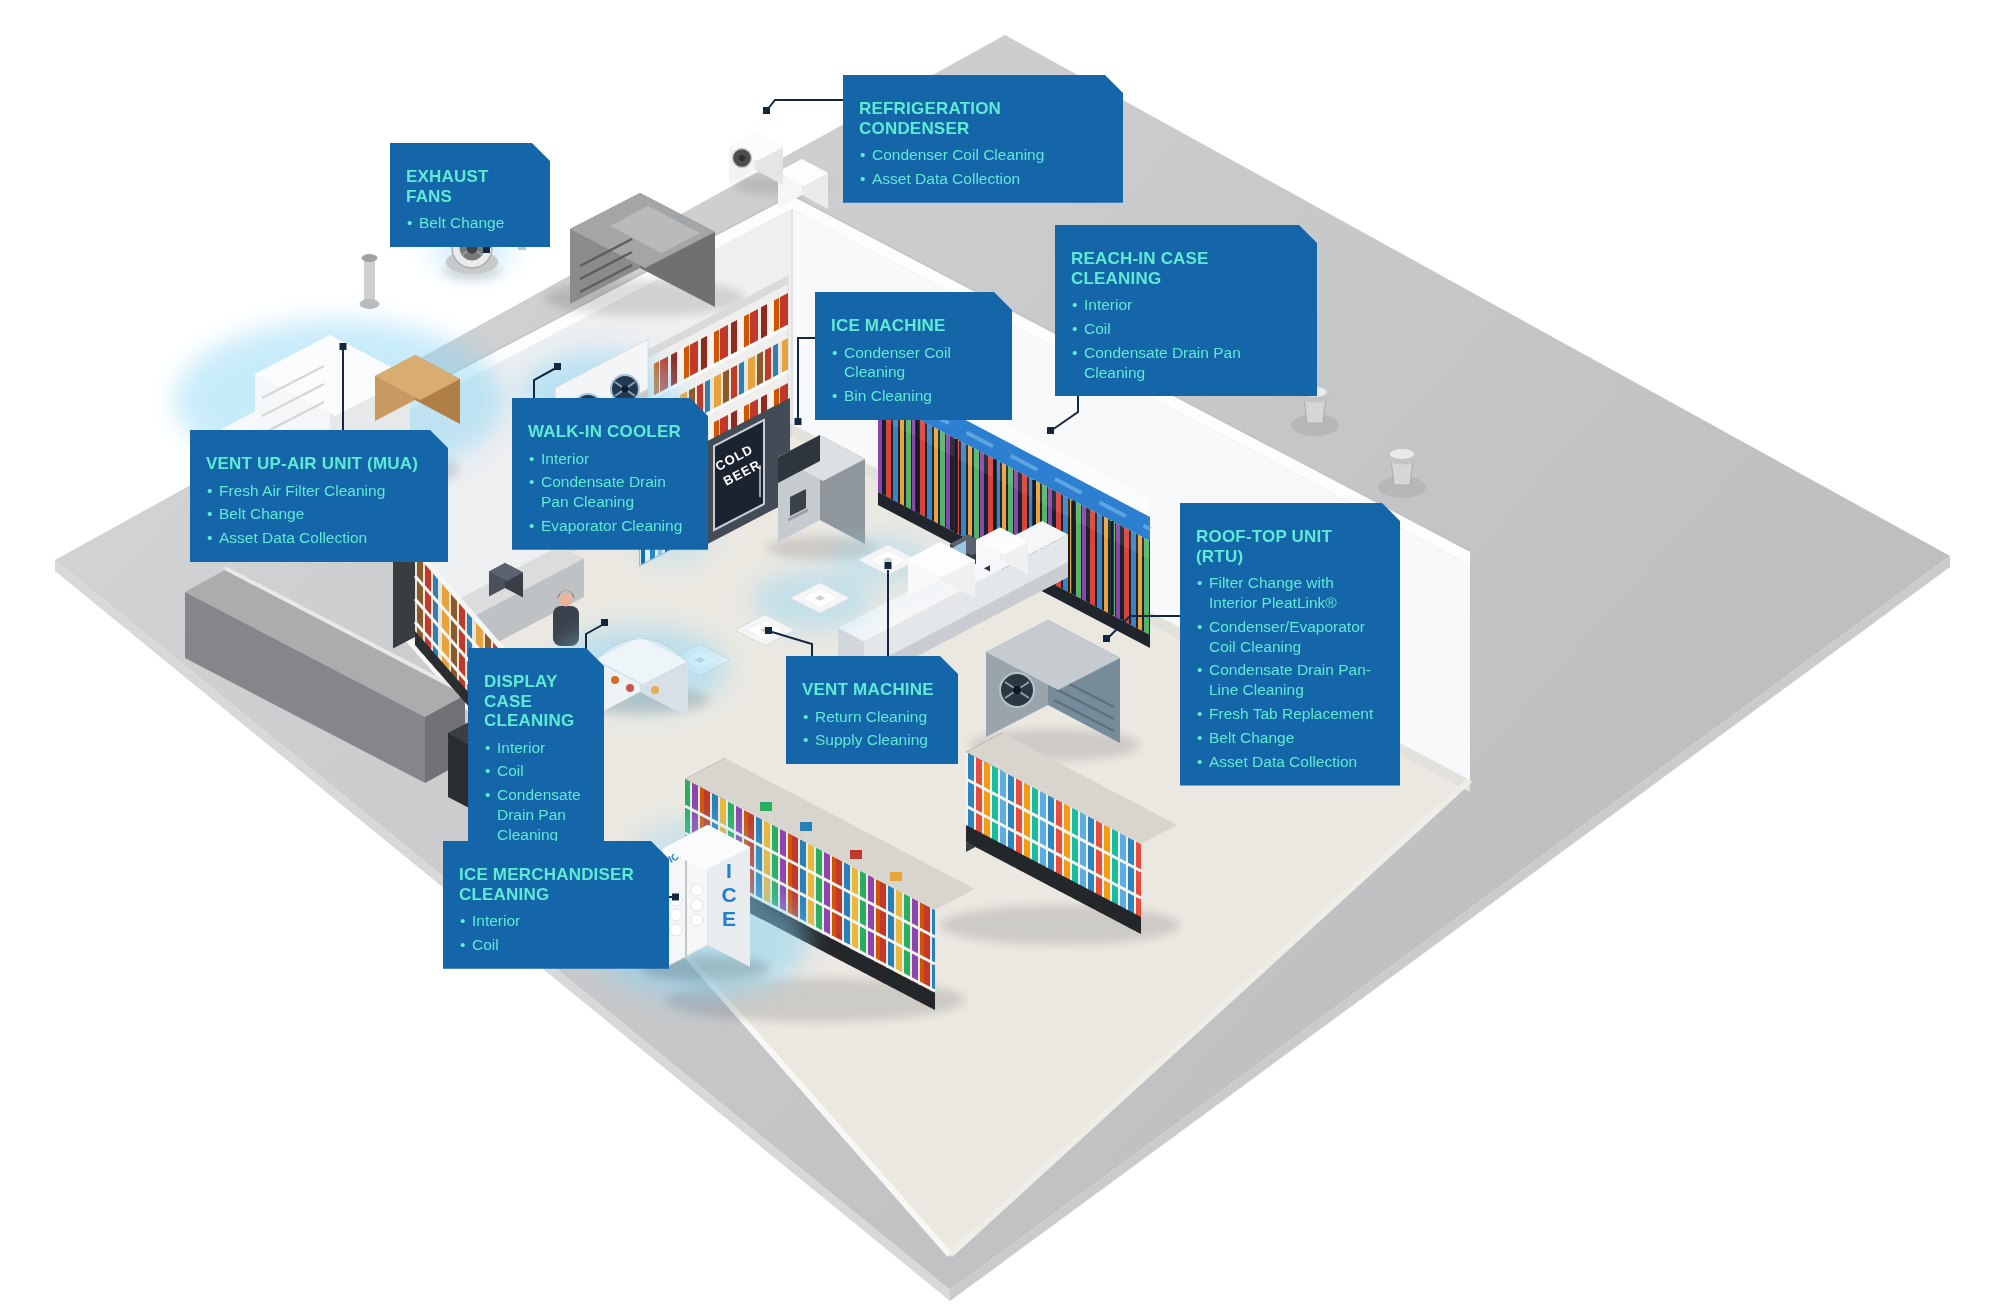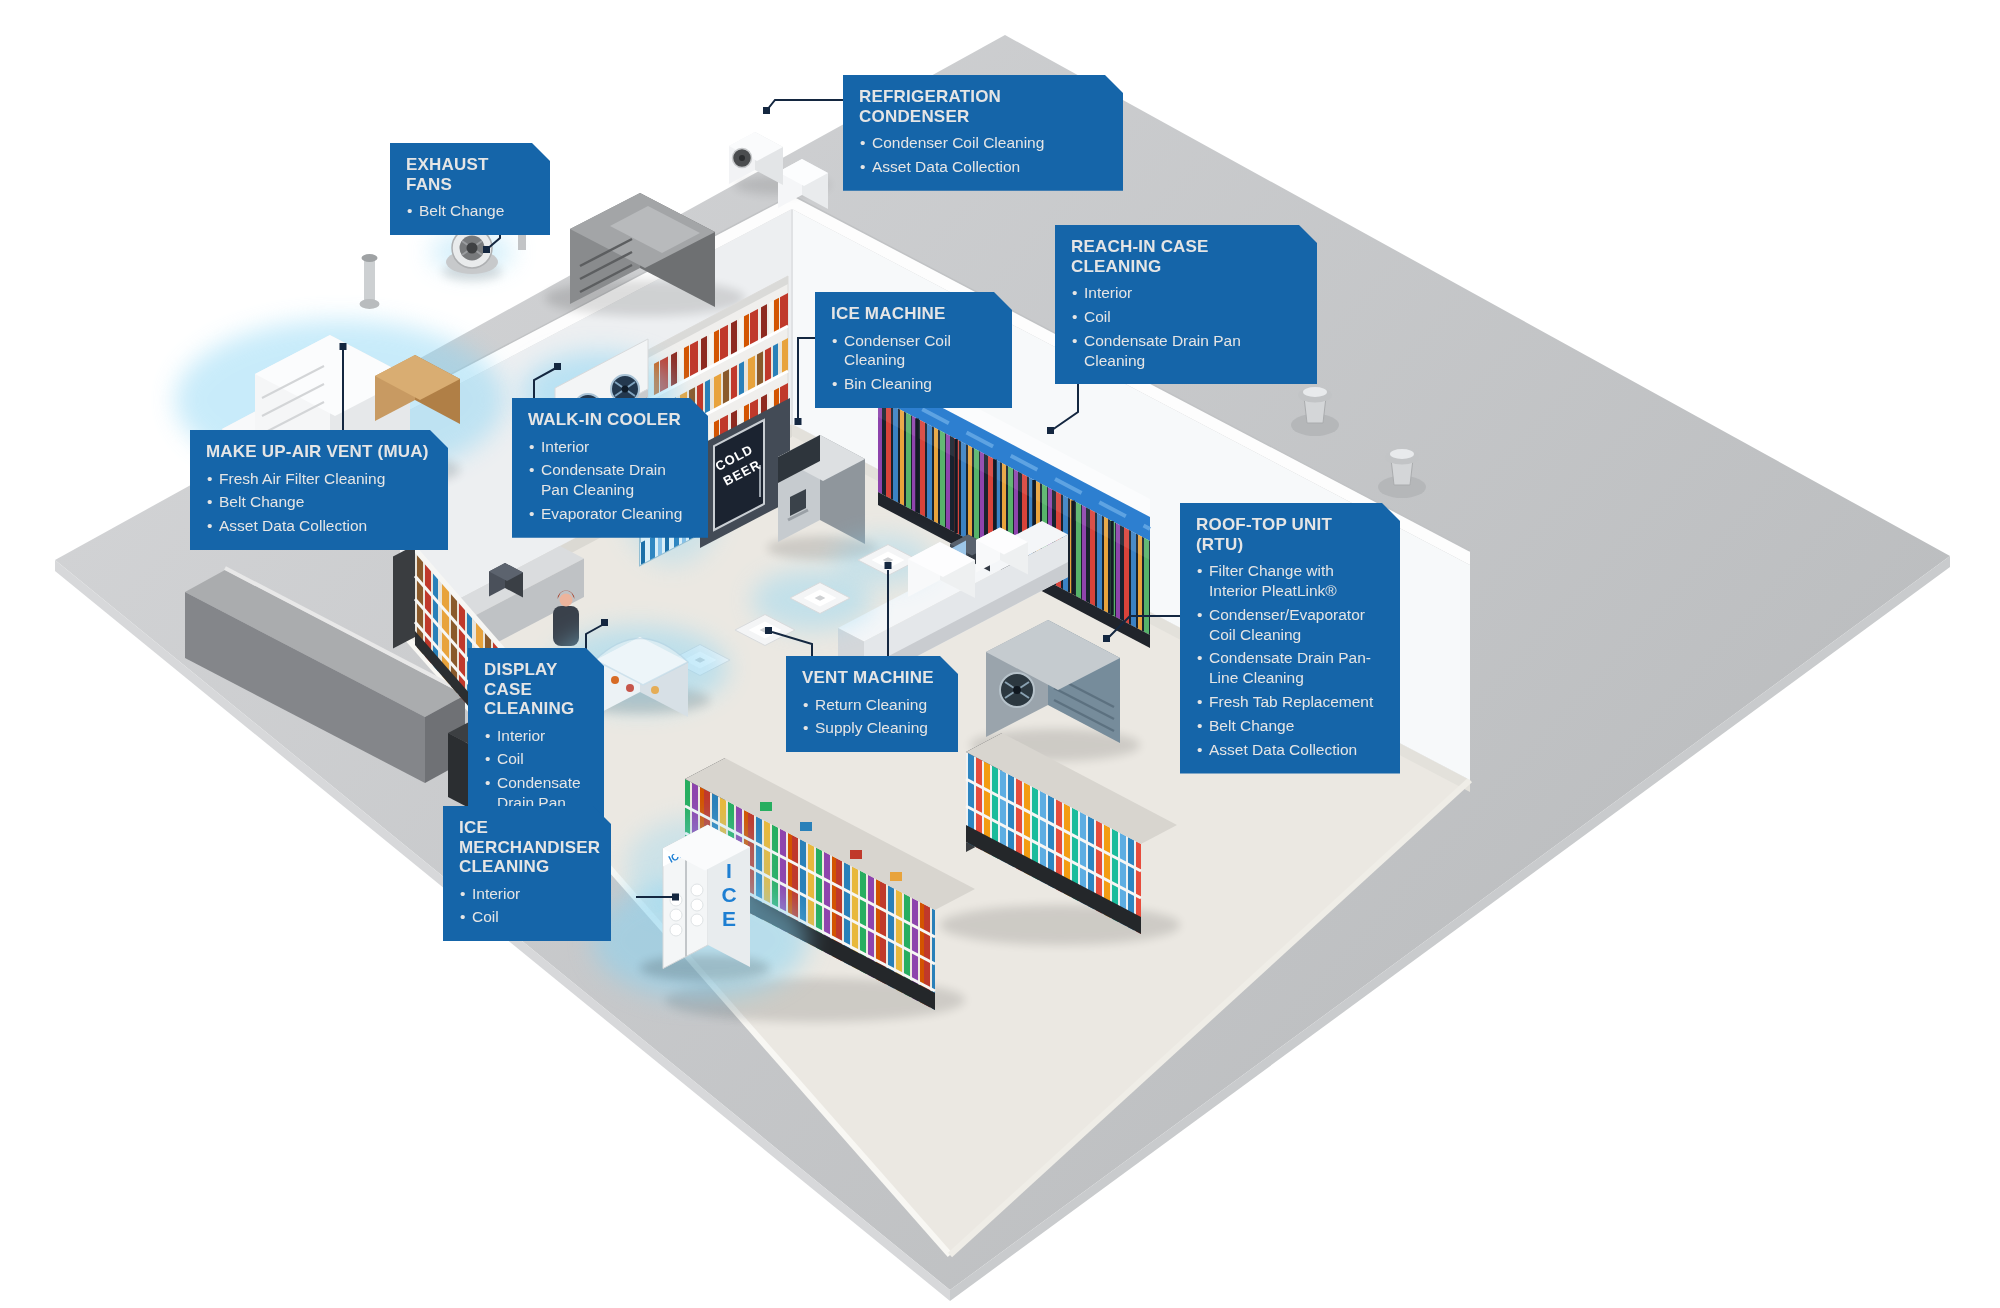--- a/index.html
+++ b/index.html
@@ -1,37 +1,37 @@
 <!DOCTYPE html>
 <html><head>
 <meta charset="utf-8">
 <style>
   *{box-sizing:border-box;margin:0;padding:0}
   html,body{background:#fff}
   body{width:2000px;height:1308px;position:relative;overflow:hidden;
        font-family:"Liberation Sans",sans-serif}
   .scene-svg{position:absolute;left:0;top:0}
-  .callout{position:absolute;background:#1565a9;color:#e5e5e5;
-           padding:12px 16px 14px;z-index:5;
+  .callout{position:absolute;background:#1565a9;color:#5eead4;
+           padding:24px 16px 14px;z-index:5;
            clip-path:polygon(0 0,calc(100% - 18px) 0,100% 18px,100% 100%,0 100%)}
   .callout h3{font-size:17px;font-weight:bold;line-height:1.15;letter-spacing:.2px}
   .callout ul{list-style:none;margin-top:7px}
   .callout li{font-size:15.5px;line-height:1.28;padding-left:13px;position:relative;margin-top:4px}
   .callout li::before{content:"\2022";position:absolute;left:1px;top:0}
   
   #co-exhaust{left:390px;top:143px;width:160px}
   #co-refrig{left:843px;top:75px;width:280px}
   #co-reachin{left:1055px;top:225px;width:262px}
   #co-icemachine{left:815px;top:292px;width:197px}
   #co-walkin{left:512px;top:398px;width:196px}
   #co-mua{left:190px;top:430px;width:258px}
   #co-rtu{left:1180px;top:503px;width:220px}
   #co-display{left:468px;top:648px;width:136px}
   #co-vent{left:786px;top:656px;width:172px}
-  #co-icemerch{left:443px;top:806px;width:168px}
+  #co-icemerch{left:443px;top:841px;width:226px}
 </style>
 </head>
 <body>
 
 <svg class="scene-svg" width="2000" height="1308" viewBox="0 0 2000 1308">
   <defs>
     <linearGradient id="roofG" x1="0%" y1="0%" x2="100%" y2="60%">
       <stop offset="0" stop-color="#d6d7d9"></stop>
         <stop offset="1" stop-color="#babcbe"></stop>
     </linearGradient>
@@ -453,21 +453,21 @@
 </div>
 <div class="callout" id="co-walkin">
   <h3>WALK-IN COOLER</h3>
   <ul>
       <li>Interior</li>
       <li>Condensate Drain Pan Cleaning</li>
       <li>Evaporator Cleaning</li>
     </ul>
 </div>
 <div class="callout" id="co-mua">
-  <h3>MAKE UP-AIR VENT (MUA)</h3>
+  <h3>VENT UP-AIR UNIT (MUA)</h3>
   <ul>
       <li>Fresh Air Filter Cleaning</li>
       <li>Belt Change</li>
       <li>Asset Data Collection</li>
     </ul>
 </div>
 <div class="callout" id="co-rtu">
   <h3>ROOF-TOP UNIT (RTU)</h3>
   <ul>
       <li>Filter Change with Interior PleatLink®</li>

